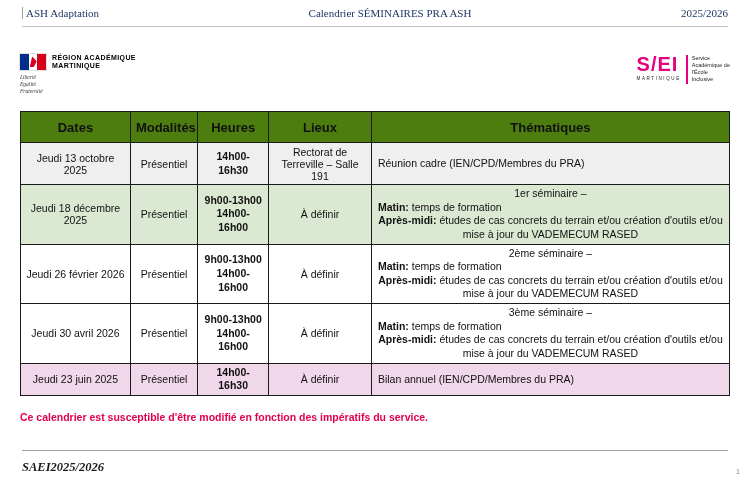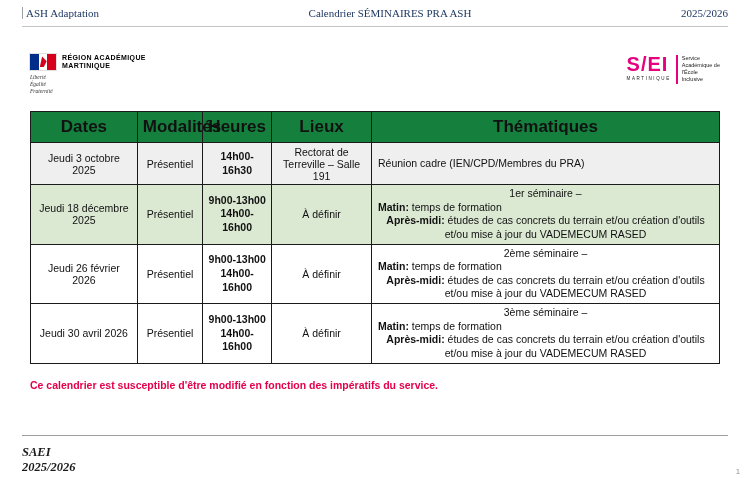--- a/index.html
+++ b/index.html
@@ -13,21 +13,21 @@
     position:absolute;top:7px;left:22px;right:22px;
     display:flex;align-items:flex-end;
     font-family:"Liberation Serif",serif;font-size:11px;color:#1f3864;
     padding-bottom:7px;border-bottom:1px solid #c4c4c4;
   }
   .dh-left{border-left:1px solid #9aa0a6;padding-left:3px;white-space:nowrap}
   .dh-center{flex:1;text-align:center}
   .dh-right{white-space:nowrap}
 
   
-  .content{padding:54px 30px 0}
+  .content{padding:54px 20px 0}
 
   .logos-row{display:flex;justify-content:space-between;align-items:flex-start;min-height:46px}
 
   .logo-left{display:grid;grid-template-columns:auto auto;gap:3px 6px;align-items:center}
   .flag{width:26px;height:16px;display:flex;box-shadow:0 0 0 1px #e0e0e0}
   .flag .fb{flex:1;background:#002e8a}
   .flag .fw{flex:1;background:#fff;position:relative}
   .flag .fr{flex:1;background:#d6001c}
   .marianne{position:absolute;left:1px;top:2px;width:7px;height:11px;background:#d6001c;
     clip-path:polygon(0 100%,35% 0,100% 45%,55% 100%)}
@@ -39,40 +39,40 @@
   .brand{font-size:20px;font-weight:bold;color:#e6007e;line-height:1;letter-spacing:1px}
   .brand-region{font-size:4.5px;letter-spacing:1.6px;color:#1a1a1a;margin-top:2px;text-align:center}
   .brand-caption{border-left:2px solid #e6007e;padding-left:4px;margin-top:1px;
     font-size:5.5px;line-height:1.3;color:#222;white-space:pre-line}
 
   .page-title{margin:12px 0 0;text-align:center;font-size:17px;font-weight:bold;color:#1f3864}
 
   
   .cal-table{width:100%;border-collapse:collapse;margin-top:11px;font-size:10.5px;table-layout:fixed}
   .cal-table th,.cal-table td{border:1px solid #1a1a1a;padding:2px 5px;vertical-align:middle}
-  .cal-table thead th{background:#15803d;font-weight:bold;text-align:center;height:26px;font-size:17px}
+  .cal-table thead th{background:#4d7c0f;font-weight:bold;text-align:center;height:26px;font-size:13px}
   td.c{text-align:center}
   td.hours{font-weight:bold;white-space:pre-line;line-height:1.3}
   td.theme{padding:2px 6px;line-height:1.3}
   tbody tr:nth-child(1){height:42px}
   tbody tr:nth-child(2){height:50px}
   tbody tr:nth-child(3){height:54px}
   tbody tr:nth-child(4){height:54px}
   tbody tr:nth-child(5){height:31px}
 
   
   .note{margin:15px 0 0;font-size:10.5px;font-weight:bold;color:#e4004b}
 
   
   .doc-footer{
     position:absolute;left:22px;right:22px;bottom:10px;
     border-top:1px solid #9e9e9e;padding-top:9px;
     display:flex;align-items:baseline;
     font-family:"Liberation Serif",serif;font-style:italic;font-weight:bold;
-    font-size:12.5px;color:#1a1a1a;flex-direction:column;
+    font-size:12.5px;color:#1a1a1a;
   }
   .f-center{flex:1;text-align:center}
   .f-page{position:absolute;right:-12px;bottom:0;font-size:7px;color:#888;
     font-style:normal;font-weight:normal;font-family:"Liberation Sans",sans-serif}
 </style>
 </head>
 <body>
 
 <header class="doc-header">
   <span class="dh-left">ASH Adaptation</span>
@@ -125,21 +125,21 @@
       <tr>
         <th>Dates</th>
         <th>Modalités</th>
         <th>Heures</th>
         <th>Lieux</th>
         <th>Thématiques</th>
       </tr>
     </thead>
     <tbody>
         <tr style="background: rgb(239, 239, 239);">
-          <td class="c">Jeudi 3 octobre 2025</td>
+          <td class="c">Jeudi 13 octobre 2025</td>
           <td class="c">Présentiel</td>
           <td class="c hours">14h00-
 16h30</td>
           <td class="c">Rectorat de Terreville – Salle 191</td>
           <td class="theme">
             <div style="text-align: left;">Réunion cadre (IEN/CPD/Membres du PRA)</div>
           </td>
         </tr>
         <tr style="background: rgb(219, 232, 210);">
           <td class="c">Jeudi 18 décembre 2025</td>
@@ -171,20 +171,30 @@
           <td class="c">Jeudi 30 avril 2026</td>
           <td class="c">Présentiel</td>
           <td class="c hours">9h00-13h00
 14h00-
 16h00</td>
           <td class="c">À définir</td>
           <td class="theme">
             <div style="text-align: center;">3ème séminaire –</div>
             <div style="text-align: left;"><b>Matin:</b> temps de formation</div>
             <div style="text-align: center;"><b>Après-midi:</b> études de cas concrets du terrain et/ou création d'outils et/ou mise à jour du VADEMECUM RASED</div>
+          </td>
+        </tr>
+        <tr style="background: rgb(240, 215, 234);">
+          <td class="c">Jeudi 23 juin 2025</td>
+          <td class="c">Présentiel</td>
+          <td class="c hours">14h00-
+16h30</td>
+          <td class="c">À définir</td>
+          <td class="theme">
+            <div style="text-align: left;">Bilan annuel (IEN/CPD/Membres du PRA)</div>
           </td>
         </tr>
       </tbody>
   </table>
 
   <p class="note">Ce calendrier est susceptible d'être modifié en fonction des impératifs du service.</p>
 </div>
 
 <footer class="doc-footer">
   <span class="f-left">SAEI</span>

